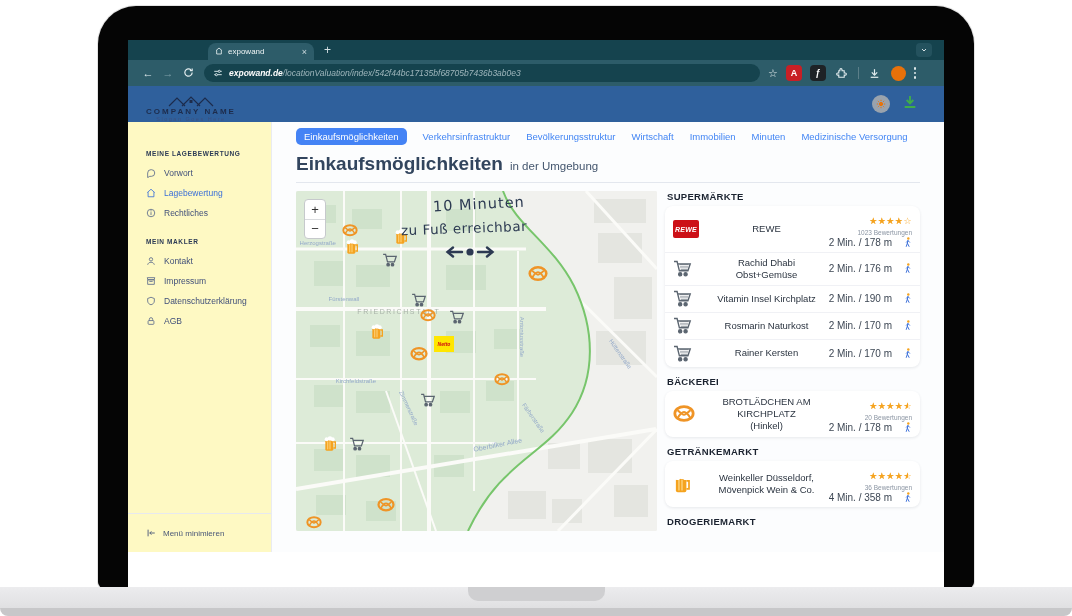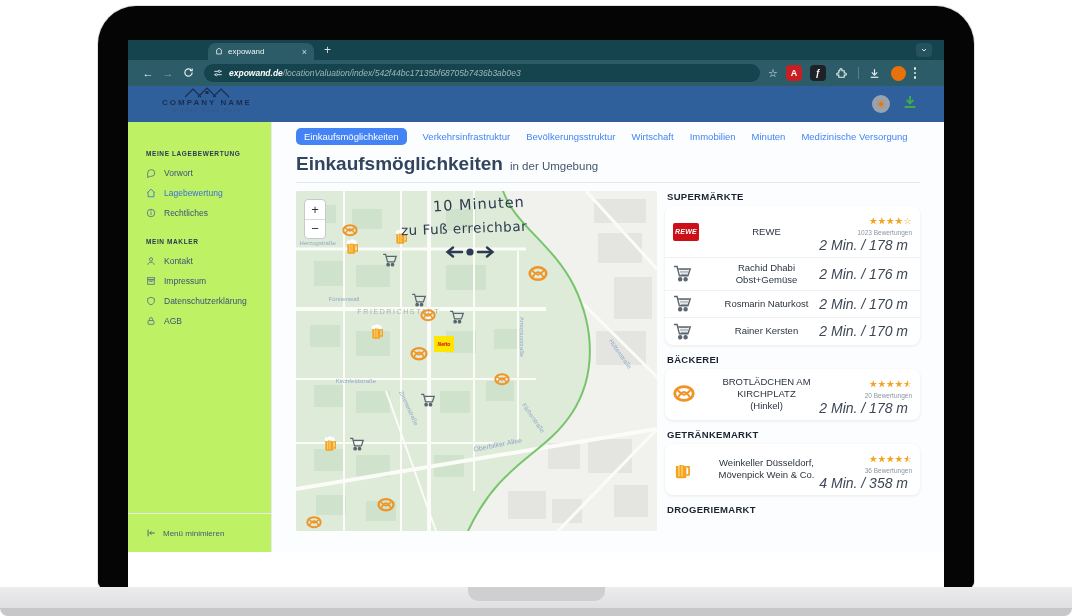--- a/index.html
+++ b/index.html
@@ -34,30 +34,30 @@
   .tb-star { margin-left:8px; color:#d8e3e6; font-size:11px; }
   .ext-ico { margin-left:8px; width:16px; height:16px; border-radius:4px; display:flex; align-items:center; justify-content:center; font-size:9px; font-weight:bold; }
   .ext-adobe { background:#c81f25; color:#fff; }
   .ext-fn { background:#1e2226; color:#fff; font-style:italic; }
   .tb-divider { margin-left:8px; width:1px; height:12px; background:#5b7f89; }
   .avatar { margin-left:8px; width:15px; height:15px; border-radius:50%; background:#e8710a; }
   .dots { margin-left:8px; display:flex; flex-direction:column; gap:2px; }
   .dots i { width:2.5px; height:2.5px; border-radius:50%; background:#dde7e9; }
 
   
-  .appheader { position:absolute; left:0; top:46px; width:816px; height:36px; background:#2f609c; display:flex; align-items:flex-start;padding-left:16px; }
+  .appheader { position:absolute; left:0; top:46px; width:816px; height:36px; background:#2f609c; display:flex; align-items:flex-end; }
   .logo { margin-left:18px; display:flex; flex-direction:column; align-items:center; }
   .logo-name { color:#1d2c4c; font-size:8px; letter-spacing:2px; font-weight:bold; }
   .logo-slogan { color:#3c5180; font-size:5.5px; letter-spacing:1.5px; }
   .hdr-right { position:absolute; right:26px; top:0; height:36px; display:flex; align-items:center; gap:12px; }
   .sun-badge { width:18px; height:18px; border-radius:50%; background:#9aa3ad; display:flex; align-items:center; justify-content:center; }
 
   
   .body-row { position:absolute; left:0; top:82px; width:816px; height:430px; display:flex; }
-  .sidebar { width:144px; background:#bef264; border-right:1px solid #e9ebf1; position:relative; padding-top:28px; }
+  .sidebar { width:144px; background:#fef9c3; border-right:1px solid #e9ebf1; position:relative; padding-top:28px; }
   .sb-sec { font-size:6.5px; font-weight:bold; color:#2b3a55; letter-spacing:.6px; margin:0 0 11px 18px; }
   .sb-item { display:flex; align-items:center; gap:8px; margin:0 0 10px 18px; font-size:8.5px; color:#41507a; cursor:pointer; }
   .sb-item svg { width:10px; height:10px; stroke:#5a6a8c; }
   .sb-item.active { color:#3a6fd8; }
   .sb-item.active svg { stroke:#3a6fd8; }
   .sb-sec2 { margin-top:20px; }
   .sb-bottom { position:absolute; left:0; bottom:14px; width:100%; }
   .sb-bottom .rule { height:1px; background:#e7e9ef; margin-bottom:14px; }
   .sb-collapse { display:flex; align-items:center; gap:7px; margin-left:18px; font-size:8px; color:#4a5878; cursor:pointer; }
 
@@ -92,21 +92,21 @@
 
   
   .results { flex:1; }
   .res-sec-title { font-size:9.5px; font-weight:bold; color:#1b2330; letter-spacing:.3px; margin:0 0 4px 2px; }
   .card { background:#ffffff; border-radius:8px; box-shadow:0 1px 3px rgba(40,50,70,.10); margin-bottom:9px; overflow:hidden; }
   .poi-row { display:flex; align-items:center; padding:4px 8px; min-height:27px; border-bottom:1px solid #f0f1f5; cursor:pointer; }
   .poi-row:last-child { border-bottom:none; }
   .poi-icon { width:36px; display:flex; align-items:center; justify-content:flex-start; }
   .poi-name { flex:1; text-align:center; font-size:9.5px; color:#2b3440; line-height:1.25; padding:0 4px; }
   .poi-right { width:88px; text-align:right; }
-  .dist-line { display:flex; align-items:center; justify-content:flex-end; gap:4px; font-size:14px; color:#3d4754; white-space:nowrap;font-style:italic; }
+  .dist-line { display:flex; align-items:center; justify-content:flex-end; gap:12px; font-size:10px; color:#3d4754; white-space:nowrap; }
   .reviews { font-size:6.5px; color:#8a94a2; margin:1px 0; }
   .stars { position:relative; display:inline-block; font-size:9px; line-height:1; color:#f5a31f; letter-spacing:.5px; }
   .stars-base { color:#f5a31f; }
   .stars-fill { position:absolute; left:0; top:0; overflow:hidden; white-space:nowrap; width:0; }
   .rewe-logo { width:26px; height:18px; background:#cc1017; color:#fff; font-size:7px; font-weight:bold; font-style:italic; display:flex; align-items:center; justify-content:center; border-radius:2px; letter-spacing:.2px; }
 </style>
 </head>
 <body>
 
 <div class="canvas">
@@ -527,20 +527,40 @@
               </div>
               <div class="poi-row">
                 <span class="poi-icon">
                     <svg width="19" height="17" viewBox="0 0 24 22" fill="none" stroke="#5b6570" stroke-width="1.8">
                       <path d="M1 2h4l3 12h11l3-9H6"></path>
                       <path d="M8 6h12M8.8 9h10.5M9.6 12h9" stroke-width="1"></path>
                       <circle cx="9" cy="18.5" r="2" fill="#5b6570"></circle>
                       <circle cx="16" cy="18.5" r="2" fill="#5b6570"></circle>
                     </svg>
                   </span>
+                <span class="poi-name">Vitamin Insel Kirchplatz</span>
+                <span class="poi-right">
+                    <div class="dist-line">
+                      <span>2 Min. /  190 m</span>
+                      <svg width="8" height="11" viewBox="0 0 12 18">
+                        <circle cx="6.5" cy="2.5" r="2" fill="#f5a31f"></circle>
+                        <path d="M6 5 L5 10 L3 16 M5 10 L8 16 M6 6 L3 9 M6 6 L9 9" stroke="#3a6fd8" stroke-width="1.6" fill="none"></path>
+                      </svg>
+                    </div>
+                  </span>
+              </div>
+              <div class="poi-row">
+                <span class="poi-icon">
+                    <svg width="19" height="17" viewBox="0 0 24 22" fill="none" stroke="#5b6570" stroke-width="1.8">
+                      <path d="M1 2h4l3 12h11l3-9H6"></path>
+                      <path d="M8 6h12M8.8 9h10.5M9.6 12h9" stroke-width="1"></path>
+                      <circle cx="9" cy="18.5" r="2" fill="#5b6570"></circle>
+                      <circle cx="16" cy="18.5" r="2" fill="#5b6570"></circle>
+                    </svg>
+                  </span>
                 <span class="poi-name">Rosmarin Naturkost</span>
                 <span class="poi-right">
                     <div class="dist-line">
                       <span>2 Min. /  170 m</span>
                       <svg width="8" height="11" viewBox="0 0 12 18">
                         <circle cx="6.5" cy="2.5" r="2" fill="#f5a31f"></circle>
                         <path d="M6 5 L5 10 L3 16 M5 10 L8 16 M6 6 L3 9 M6 6 L9 9" stroke="#3a6fd8" stroke-width="1.6" fill="none"></path>
                       </svg>
                     </div>
                   </span>

